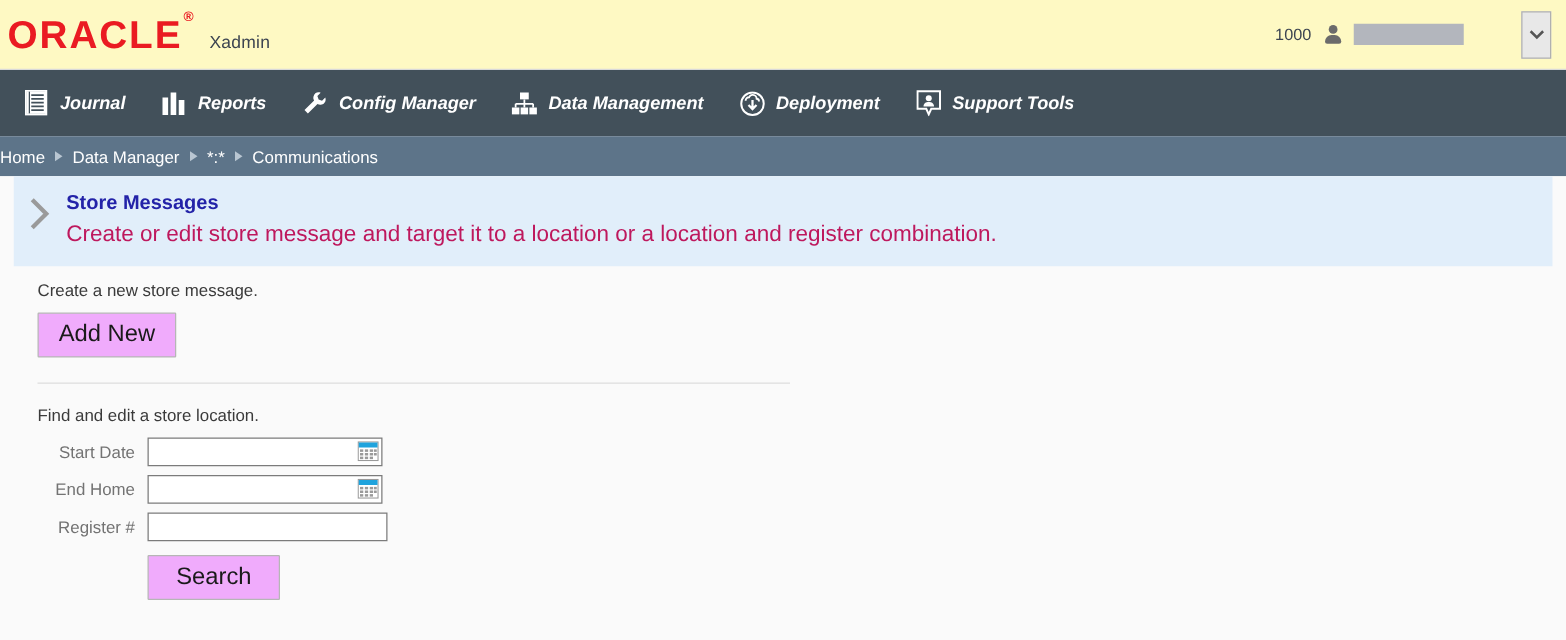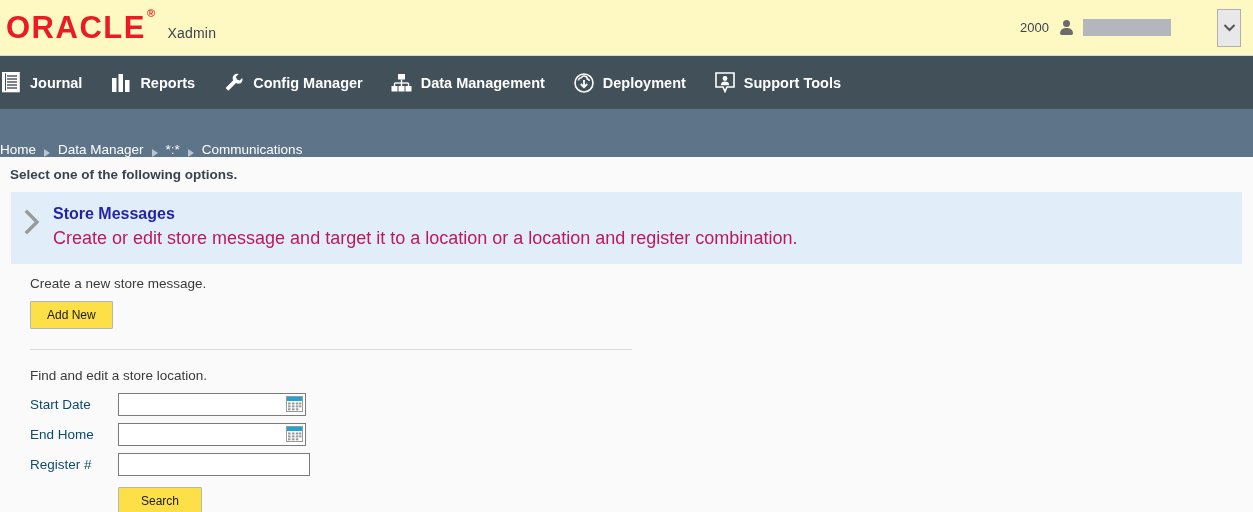--- a/index.html
+++ b/index.html
@@ -105,21 +105,23 @@
     cursor: pointer;
   }
   .header-dropdown svg { display: block; }
 
   
   .navbar {
     height: 53px;
     background: #42505a;
     display: flex;
     align-items: center;
+    padding-left: 18px;
     box-sizing: border-box;
+    font-style: italic;
   }
   .nav-item {
     display: flex;
     align-items: center;
     gap: 8px;
     color: #ffffff;
     font-size: 14.5px;
     font-weight: bold;
     margin-right: 28px;
     cursor: pointer;
@@ -130,24 +132,24 @@
     align-items: center;
     justify-content: center;
     width: 22px;
     height: 22px;
     flex: none;
   }
   .nav-icon svg { display: block; }
 
   
   .breadcrumb {
-    height: 48px;
+    height: 32px;
     background: #5d7489;
     display: flex;
-    align-items: flex-end;
+    align-items: center;
     color: #ffffff;
     font-size: 13.5px;
     padding-left: 0px;
     box-sizing: border-box;
   }
   .crumb {
     color: #ffffff;
     cursor: pointer;
     white-space: nowrap;
   }
@@ -207,46 +209,46 @@
     padding-left: 30px;
     padding-top: 12px;
   }
   .section-text {
     font-size: 13.5px;
     color: #3a3a3a;
     margin-bottom: 10px;
   }
   .btn {
     font-family: "Liberation Sans", sans-serif;
-    font-size: 12px;
+    font-size: 19px;
     color: #1a1a1a;
-    background: #fde047;
+    background: #f0abfc;
     border: 1px solid #b6b6b6;
     padding: 6px 16px;
     cursor: pointer;
     border-radius: 1px;
     text-align: right;
   }
   .divider {
     height: 1px;
     background: #dddddd;
     width: 602px;
     margin: 20px 0 18px 0;
   }
   .form-rows { margin-top: 8px; }
   .form-row {
     display: flex;
     align-items: center;
     margin-bottom: 7px;
   }
   .form-label {
     width: 78px;
-    text-align: left;
+    text-align: right;
     font-size: 13.5px;
-    color: #0c4a6e;
+    color: #737373;
     padding-right: 10px;
     flex: none;
   }
   .input-wrap {
     position: relative;
     display: inline-block;
   }
   .txt-input {
     font-family: "Liberation Sans", sans-serif;
     font-size: 13.5px;
@@ -277,21 +279,21 @@
 </style>
 </head>
 <body>
 
 <div class="header">
   <div class="brand">
     <span class="oracle-logo"><span>ORACLE</span><span class="oracle-reg">®</span></span>
     <span class="app-name">Xadmin</span>
   </div>
   <div class="header-right">
-    <span class="store-num">2000</span>
+    <span class="store-num">1000</span>
     <span class="user-icon"></span>
     <span class="user-redacted"></span>
     <span class="header-dropdown">
       <svg width="13" height="9" viewBox="0 0 13 9">
         <path d="M1.5 2 L6.5 7 L11.5 2" stroke="#555" stroke-width="2" fill="none"></path>
       </svg>
     </span>
   </div>
 </div>
 
@@ -384,21 +386,20 @@
   <span class="crumb-sep"></span>
   <span class="crumb">Data Manager</span>
   <span class="crumb-sep"></span>
   <span class="crumb">*:*</span>
   <span class="crumb-sep"></span>
   <span class="crumb">Communications</span>
 </div>
 
 <div class="main">
 
-  <div class="select-line">Select one of the following options.</div>
 
   <div class="option-panel">
     <div class="panel-chevron">
       <svg width="20" height="28" viewBox="0 0 20 28">
         <path d="M5 4 L15 14 L5 24" stroke="#9a9a9a" stroke-width="3.4" fill="none" stroke-linecap="square"></path>
       </svg>
     </div>
     <div class="panel-body">
       <div class="panel-title">Store Messages</div>
       <div class="panel-desc">Create or edit store message and target it to a location or a location and register combination.</div>

